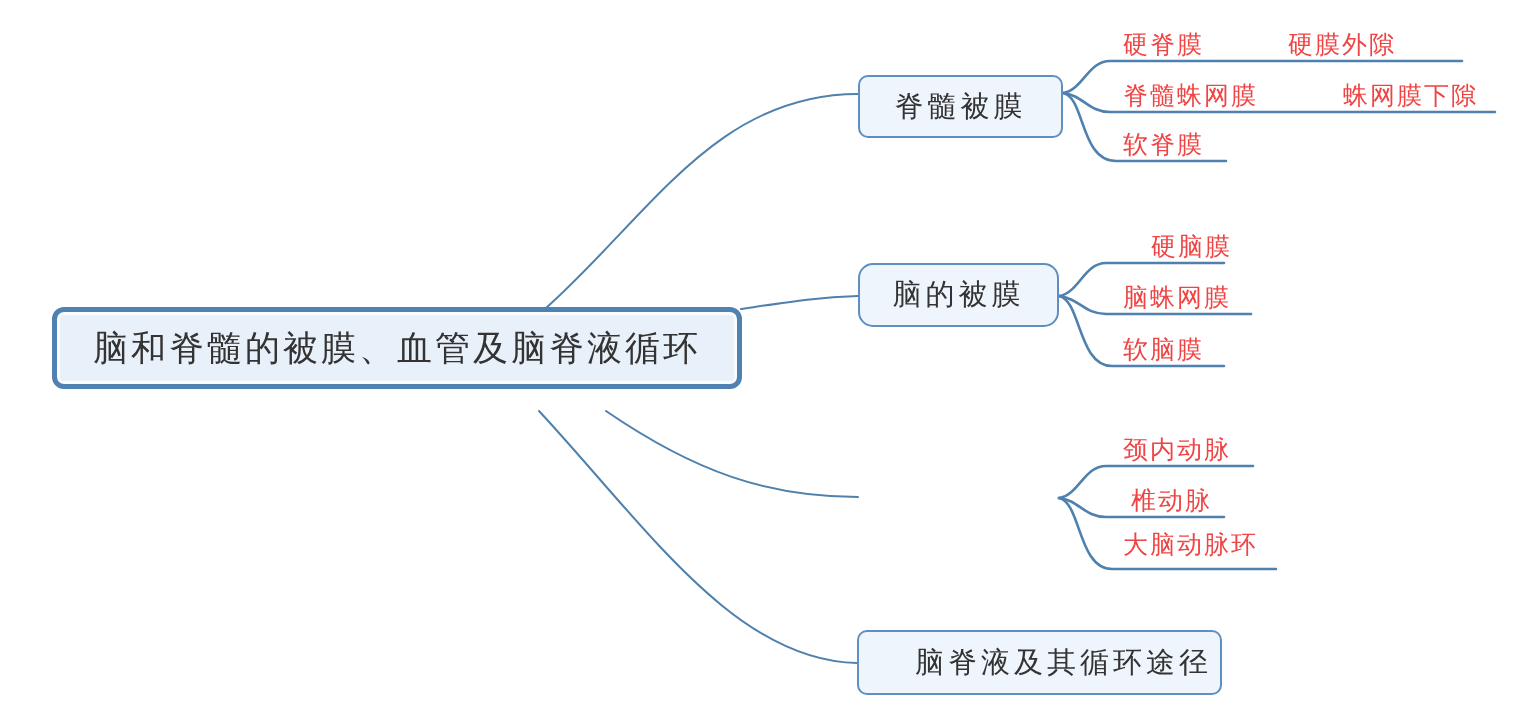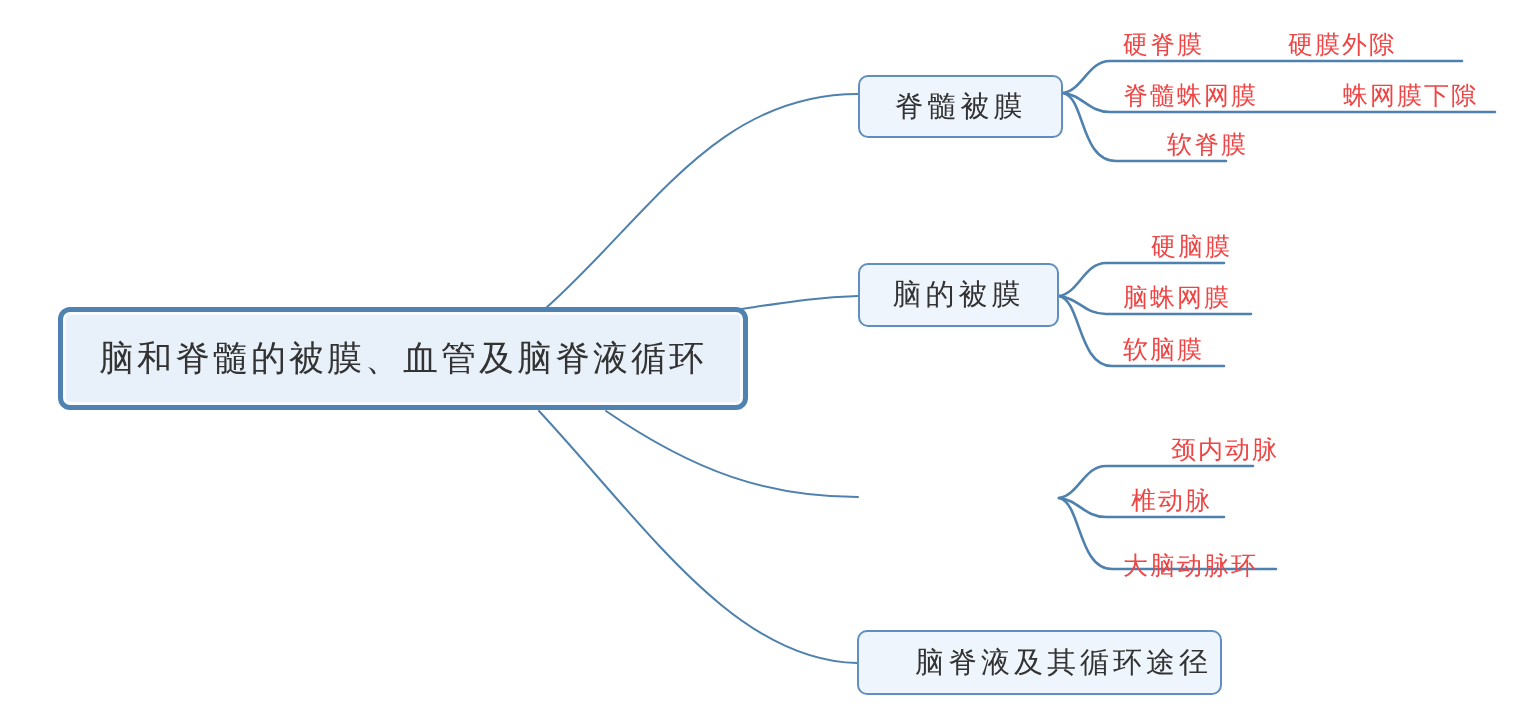--- a/index.html
+++ b/index.html
@@ -80,38 +80,38 @@
 
     <path class="fan" d="M1059,296 C1079,293 1084,263 1106,263 L1224,263"></path>
     <path class="fan" d="M1059,296 C1079,298 1084,314 1106,314 L1251,314"></path>
     <path class="fan" d="M1059,296 C1081,300 1078,366 1112,366 L1224,366"></path>
 
     <path class="fan" d="M1059,498 C1079,495 1084,466 1106,466 L1253,466"></path>
     <path class="fan" d="M1059,498 C1079,500 1084,517 1106,517 L1224,517"></path>
     <path class="fan" d="M1059,498 C1081,502 1078,569 1112,569 L1276,569"></path>
   </svg>
 
-  <div class="node root" style="left:58px; top:307px; width:690px; height:103px;">脑和脊髓的被膜、血管及脑脊液循环</div>
+  <div class="node root" style="left:52px; top:307px; width:690px; height:82px;">脑和脊髓的被膜、血管及脑脊液循环</div>
 
   <div class="node topic" style="left:858px; top:62px; width:205px; height:63px;margin-top:13px;">脊髓被膜</div>
 
-  <div class="node topic" style="left:858px; top:263px; width:201px; height:64px;">脑的被膜</div>
+  <div class="node topic" style="left:858px; top:263px; width:201px; height:64px;border-radius:15px;">脑的被膜</div>
 
 
   <div class="node topic" style="left:857px; top:630px; width:365px; height:65px;padding-left:48px;">脑脊液及其循环途径</div>
 
   <div class="leaf" style="left:1123px; top:28px;">硬脊膜</div>
   <div class="leaf" style="left:1288px; top:28px;">硬膜外隙</div>
 
   <div class="leaf" style="left:1343px; top:79px;">蛛网膜下隙</div>
   <div class="leaf" style="left:1123px; top:79px;">脊髓蛛网膜</div>
 
-  <div class="leaf" style="left:1123px; top:128px;margin-left:44px;">软脊膜</div>
+  <div class="leaf" style="left:1123px; top:128px;">软脊膜</div>
 
   <div class="leaf" style="left:1123px; top:230px;margin-left:28px;">硬脑膜</div>
   <div class="leaf" style="left:1123px; top:281px;">脑蛛网膜</div>
   <div class="leaf" style="left:1123px; top:333px;">软脑膜</div>
 
-  <div class="leaf" style="left:1171px; top:433px;">颈内动脉</div>
+  <div class="leaf" style="left:1123px; top:433px;">颈内动脉</div>
   <div class="leaf" style="left:1131px; top:484px;">椎动脉</div>
-  <div class="leaf" style="left:1123px; top:549px;">大脑动脉环</div>
+  <div class="leaf" style="left:1123px; top:528px;">大脑动脉环</div>
 
 </div>
 
 </body></html>

